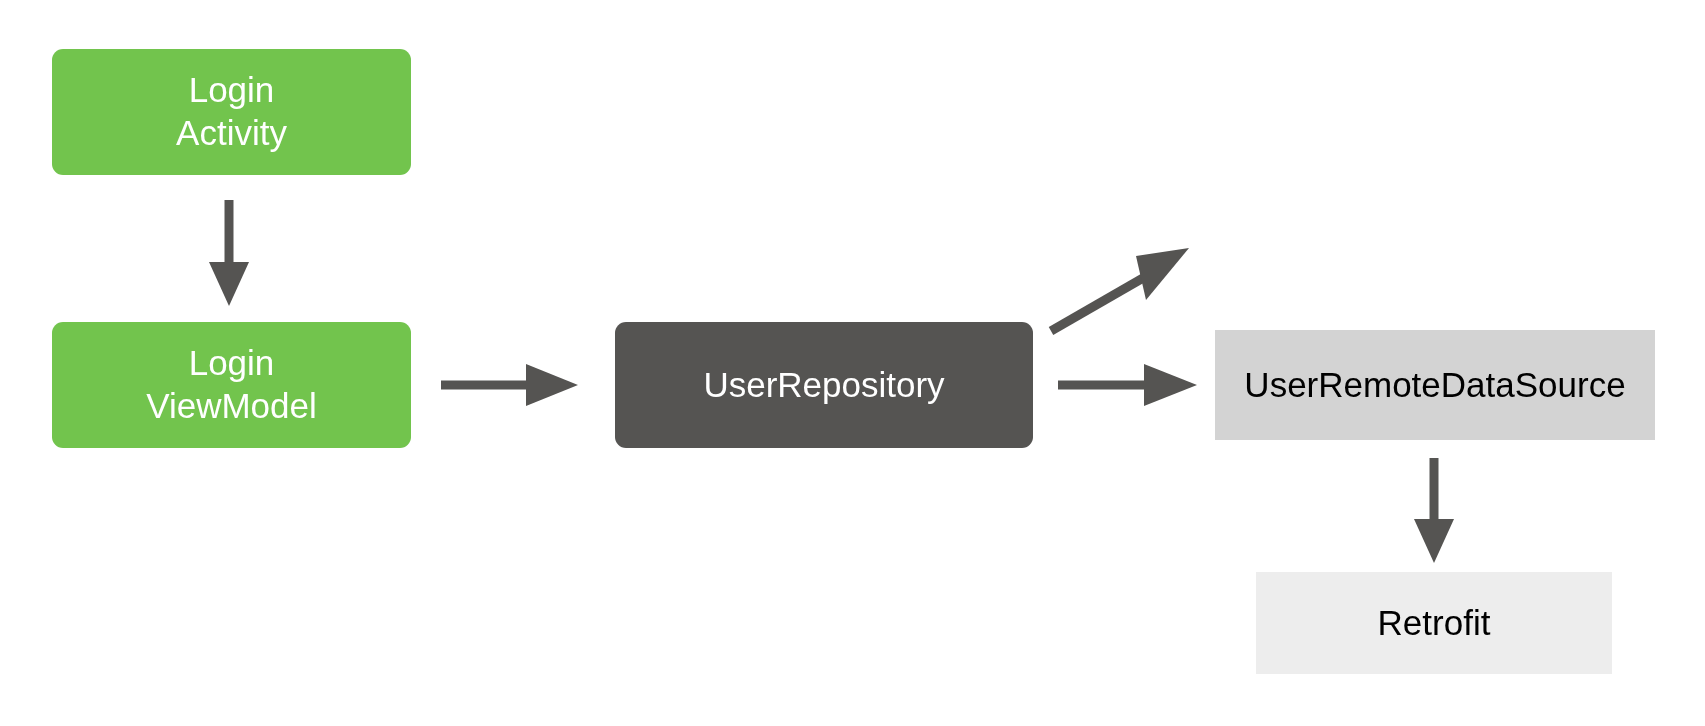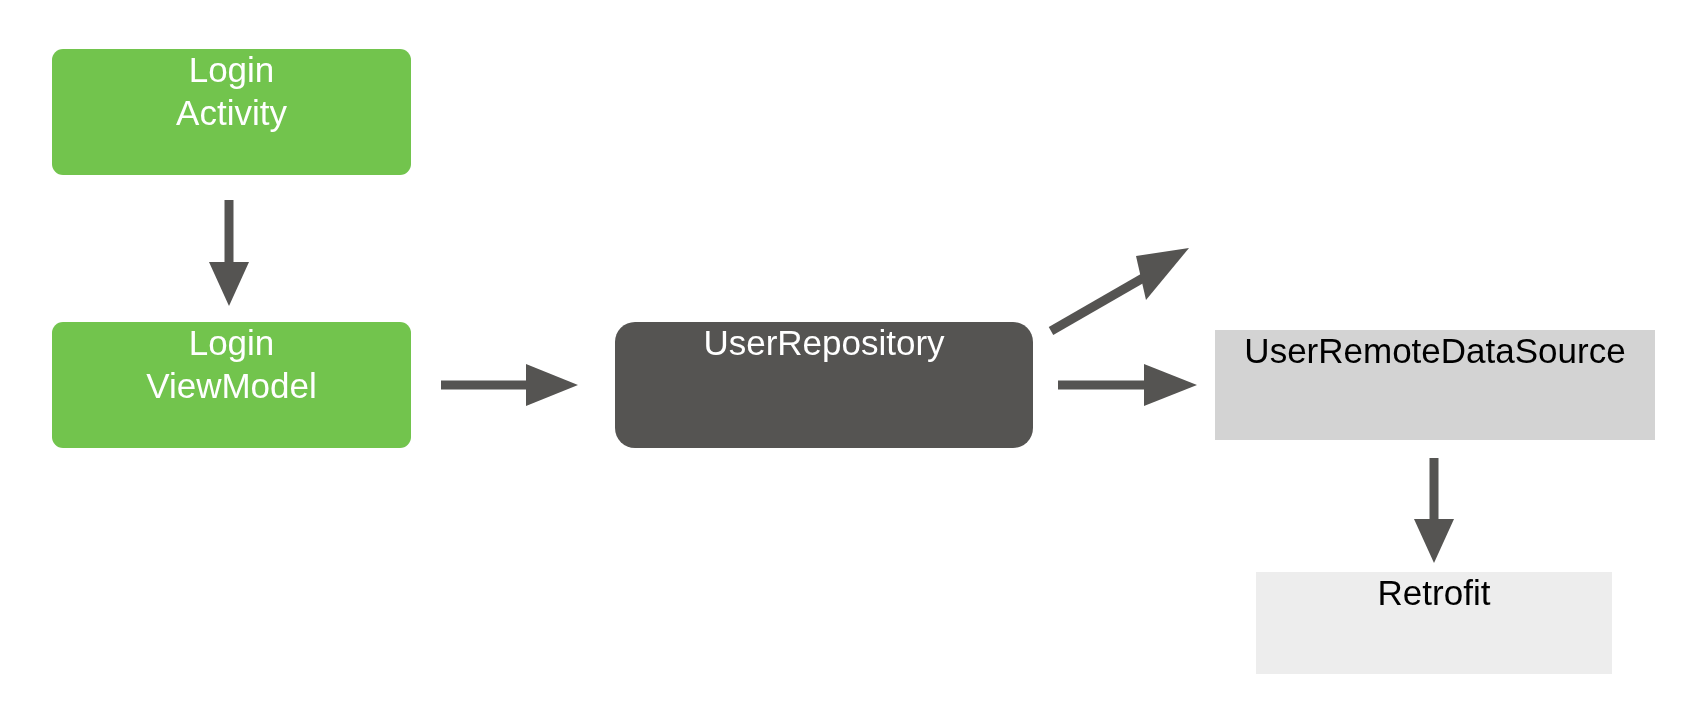--- a/index.html
+++ b/index.html
@@ -13,36 +13,37 @@
   #diagram-canvas {
     position: relative;
     width: 1705px;
     height: 726px;
     background: #ffffff;
     overflow: hidden;
   }
   .node {
     position: absolute;
     display: flex;
+    align-items: center;
     justify-content: center;
     text-align: center;
     box-sizing: border-box;
     line-height: 1.22;
     white-space: pre-line;
   }
   .node-green {
     background: #72c44d;
     color: #ffffff;
     border-radius: 11px;
     font-size: 35px;
   }
   .node-dark {
     background: #555452;
     color: #ffffff;
-    border-radius: 20px;
+    border-radius: 11px;
     font-size: 35px;
   }
   .node-gray {
     background: #d3d3d3;
     color: #000000;
     border-radius: 0;
     font-size: 35px;
   }
   .node-lightgray {
     background: #ededed;

